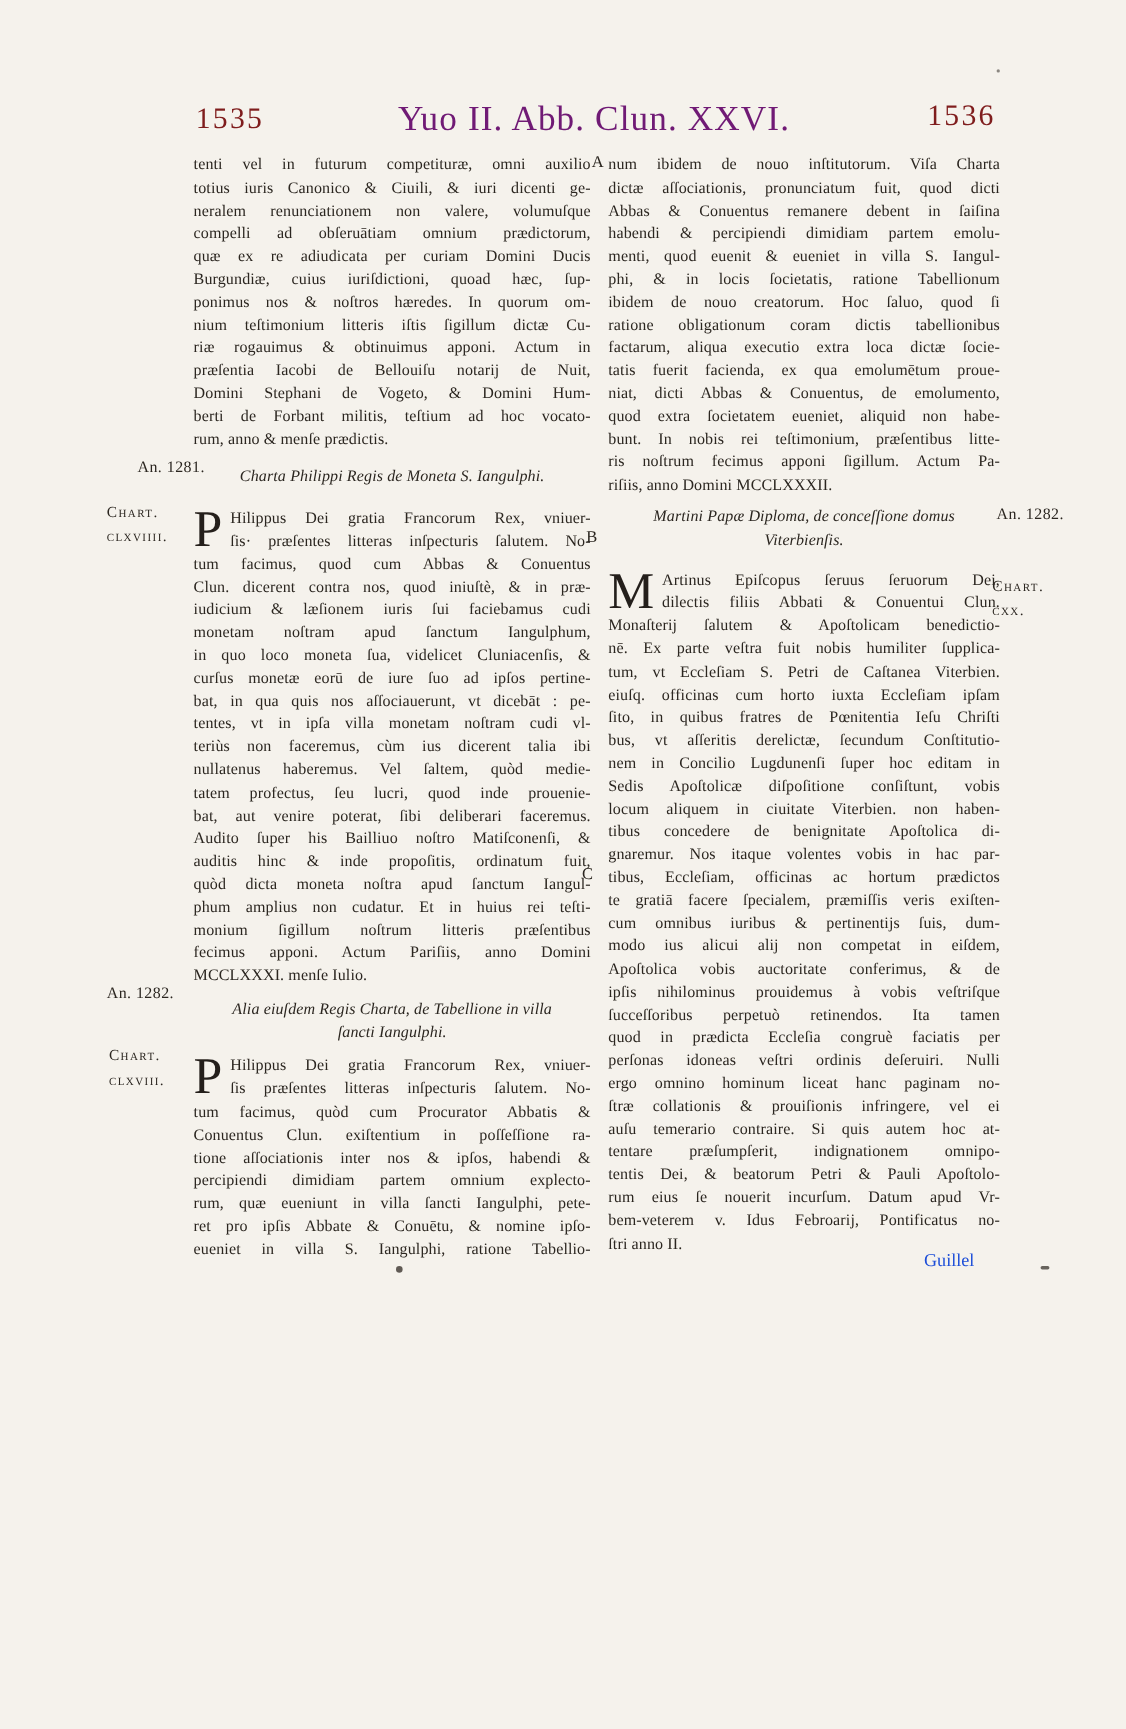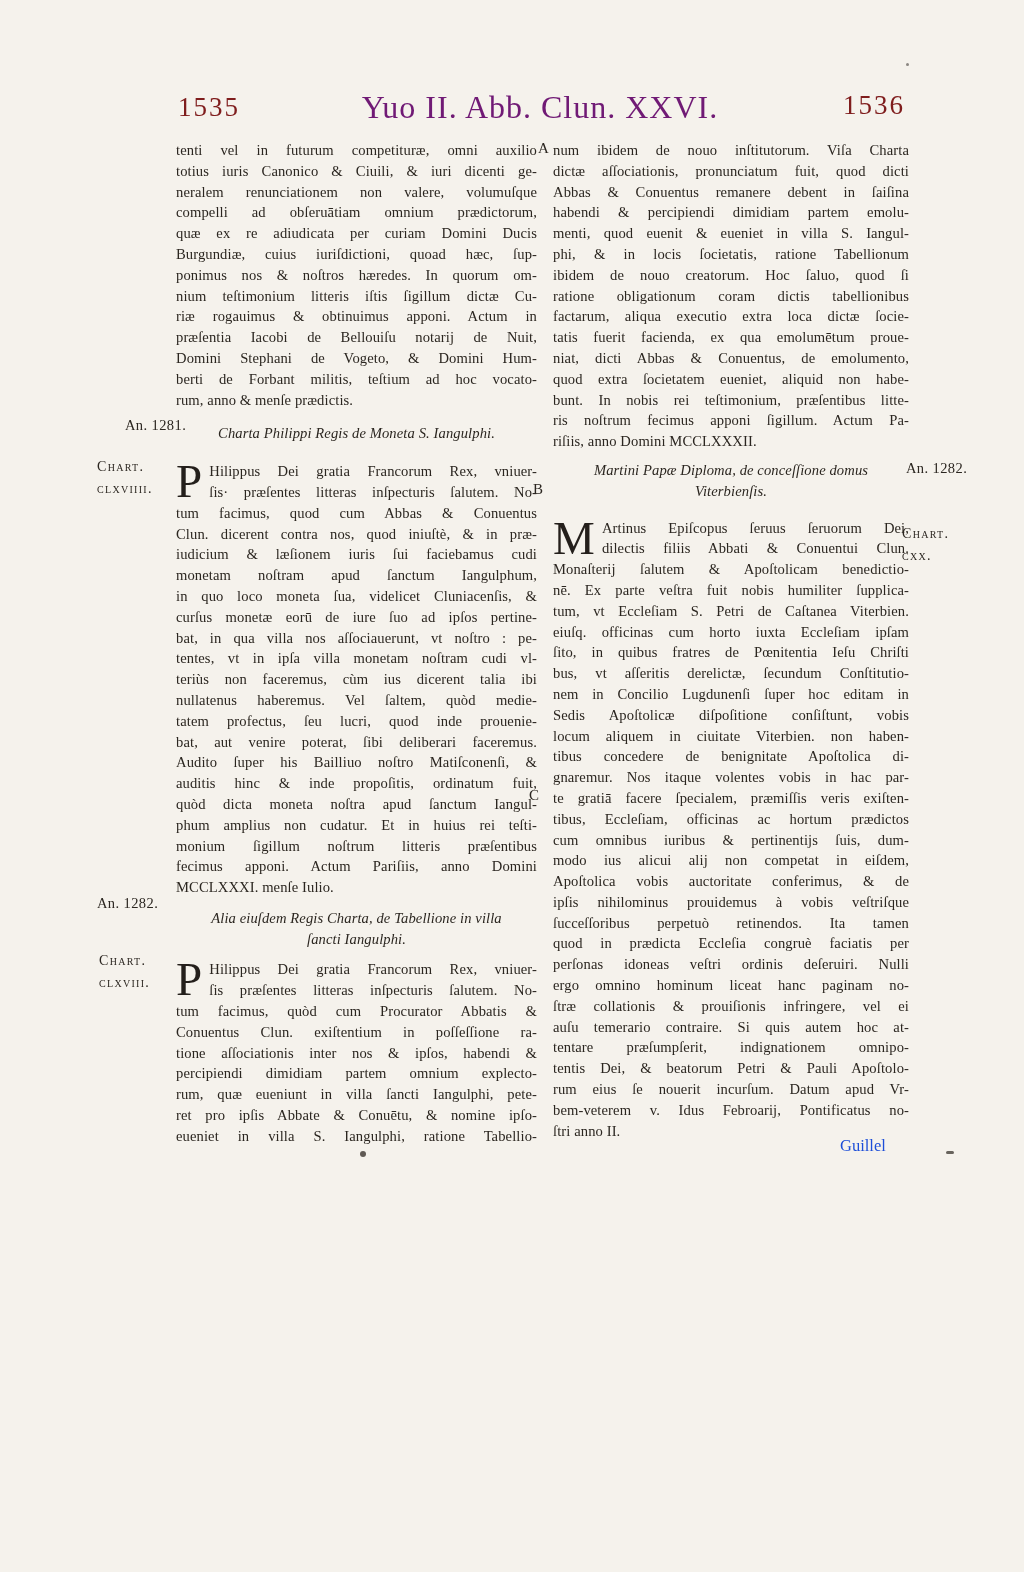--- a/index.html
+++ b/index.html
@@ -119,21 +119,21 @@
     <div class="para" id="lc-para1">
       <span class="dropcap">P</span>
     <div class="line">Hilippus Dei gratia Francorum Rex, vniuer-</div>
         <div class="line">ſis· præſentes litteras inſpecturis ſalutem. No-</div>
         <div class="line">tum facimus, quod cum Abbas &amp; Conuentus</div>
         <div class="line">Clun. dicerent contra nos, quod iniuſtè, &amp; in præ-</div>
         <div class="line">iudicium &amp; læſionem iuris ſui faciebamus cudi</div>
         <div class="line">monetam noſtram apud ſanctum Iangulphum,</div>
         <div class="line">in quo loco moneta ſua, videlicet Cluniacenſis, &amp;</div>
         <div class="line">curſus monetæ eorū de iure ſuo ad ipſos pertine-</div>
-        <div class="line">bat, in qua villa nos aſſociauerunt, vt noſtro : pe-</div>
+        <div class="line">bat, in qua quis nos aſſociauerunt, vt dicebāt : pe-</div>
         <div class="line">tentes, vt in ipſa villa monetam noſtram cudi vl-</div>
         <div class="line">teriùs non faceremus, cùm ius dicerent talia ibi</div>
         <div class="line">nullatenus haberemus. Vel ſaltem, quòd medie-</div>
         <div class="line">tatem profectus, ſeu lucri, quod inde prouenie-</div>
         <div class="line">bat, aut venire poterat, ſibi deliberari faceremus.</div>
         <div class="line">Audito ſuper his Bailliuo noſtro Matiſconenſi, &amp;</div>
         <div class="line">auditis hinc &amp; inde propoſitis, ordinatum fuit,</div>
         <div class="line">quòd dicta moneta noſtra apud ſanctum Iangul-</div>
         <div class="line">phum amplius non cudatur. Et in huius rei teſti-</div>
         <div class="line">monium ſigillum noſtrum litteris præſentibus</div>
@@ -192,22 +192,22 @@
         <div class="line">nē. Ex parte veſtra fuit nobis humiliter ſupplica-</div>
         <div class="line">tum, vt Eccleſiam S. Petri de Caſtanea Viterbien.</div>
         <div class="line">eiuſq. officinas cum horto iuxta Eccleſiam ipſam</div>
         <div class="line">ſito, in quibus fratres de Pœnitentia Ieſu Chriſti</div>
         <div class="line">bus, vt aſſeritis derelictæ, ſecundum Conſtitutio-</div>
         <div class="line">nem in Concilio Lugdunenſi ſuper hoc editam in</div>
         <div class="line">Sedis Apoſtolicæ diſpoſitione conſiſtunt, vobis</div>
         <div class="line">locum aliquem in ciuitate Viterbien. non haben-</div>
         <div class="line">tibus concedere de benignitate Apoſtolica di-</div>
         <div class="line">gnaremur. Nos itaque volentes vobis in hac par-</div>
+        <div class="line">tibus, Eccleſiam, officinas ac hortum prædictos</div>
         <div class="line">te gratiā facere ſpecialem, præmiſſis veris exiſten-</div>
-        <div class="line">tibus, Eccleſiam, officinas ac hortum prædictos</div>
         <div class="line">cum omnibus iuribus &amp; pertinentijs ſuis, dum-</div>
         <div class="line">modo ius alicui alij non competat in eiſdem,</div>
         <div class="line">Apoſtolica vobis auctoritate conferimus, &amp; de</div>
         <div class="line">ipſis nihilominus prouidemus à vobis veſtriſque</div>
         <div class="line">ſucceſſoribus perpetuò retinendos. Ita tamen</div>
         <div class="line">quod in prædicta Eccleſia congruè faciatis per</div>
         <div class="line">perſonas idoneas veſtri ordinis deſeruiri. Nulli</div>
         <div class="line">ergo omnino hominum liceat hanc paginam no-</div>
         <div class="line">ſtræ collationis &amp; prouiſionis infringere, vel ei</div>
         <div class="line">auſu temerario contraire. Si quis autem hoc at-</div>

